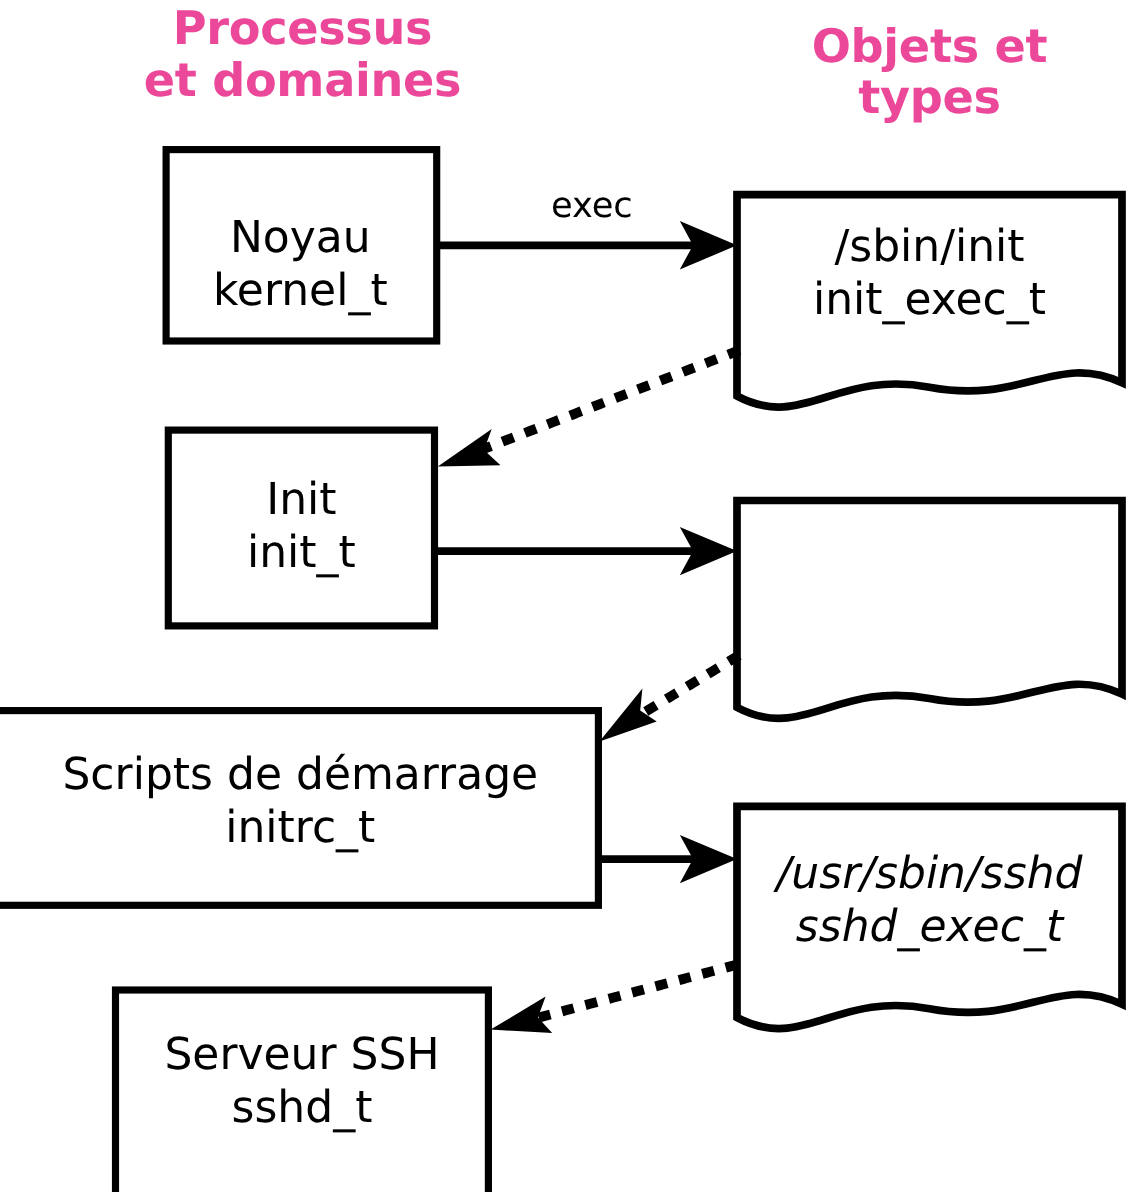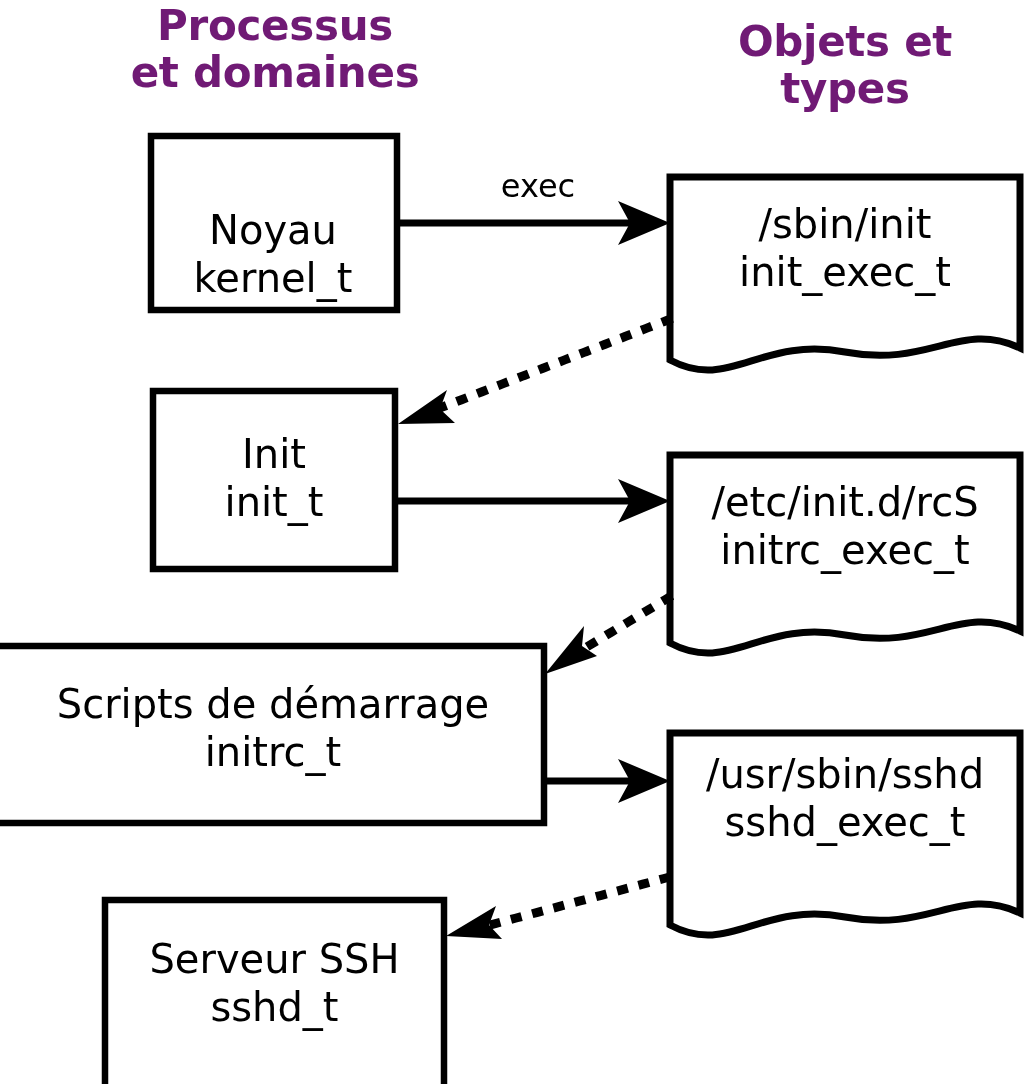--- a/index.html
+++ b/index.html
@@ -31,21 +31,21 @@
     display: block;
   }
   .col-header {
     position: absolute;
     text-align: center;
     font-family: "DejaVu Sans", sans-serif;
     font-weight: bold;
     font-size: 42px;
     line-height: 47px;
     letter-spacing: -0.3px;
-    color: #701a75;
+    color: #ec4899;
     white-space: pre-line;
   }
   #header-processes {
     left: 75px;
     top: 2px;
     width: 400px;
   }
   #header-objects {
     left: 675px;
     top: 18px;
@@ -64,28 +64,28 @@
   .edge-label {
     position: absolute;
     font-family: "DejaVu Sans", sans-serif;
     font-size: 32px;
     line-height: 40px;
     color: #000;
     text-align: center;
     white-space: nowrap;
   }
   
-  #label-kernel   { left: 150px; top: 206px; width: 246px; }
+  #label-kernel   { left: 150px; top: 192px; width: 246px; }
   #label-init     { left: 152px; top: 430px; width: 244px; }
   #label-initrc   { left:   2px; top: 680px; width: 542px; }
   #label-sshd     { left: 104px; top: 935px; width: 341px; }
 
   #label-initexec   { left: 672px; top: 200px; width: 346px; }
   #label-initrcexec { left: 672px; top: 478px; width: 346px; }
-  #label-sshdexec   { left: 672px; top: 750px; width: 346px; }
+  #label-sshdexec   { left: 672px; top: 770px; width: 346px; font-style: italic; }
 
   #label-exec { left: 468px; top: 166px; width: 140px; }
 </style>
 </head>
 <body>
 
 <div id="diagram-root">
 
   <svg class="canvas" viewBox="0 0 1024 1084" xmlns="http://www.w3.org/2000/svg">
 
@@ -154,21 +154,19 @@
 
   <div class="node-label" id="label-init">Init
 init_t</div>
 
   <div class="node-label" id="label-sshd">Serveur SSH
 sshd_t</div>
 
   <div class="node-label" id="label-initexec">/sbin/init
 init_exec_t</div>
 
-  <div class="node-label" id="label-initrcexec">/etc/init.d/rcS
-initrc_exec_t</div>
 
   <div class="node-label" id="label-sshdexec">/usr/sbin/sshd
 sshd_exec_t</div>
 
   <div class="edge-label" id="label-exec">exec</div>
 
 </div>
 
 </body></html>

